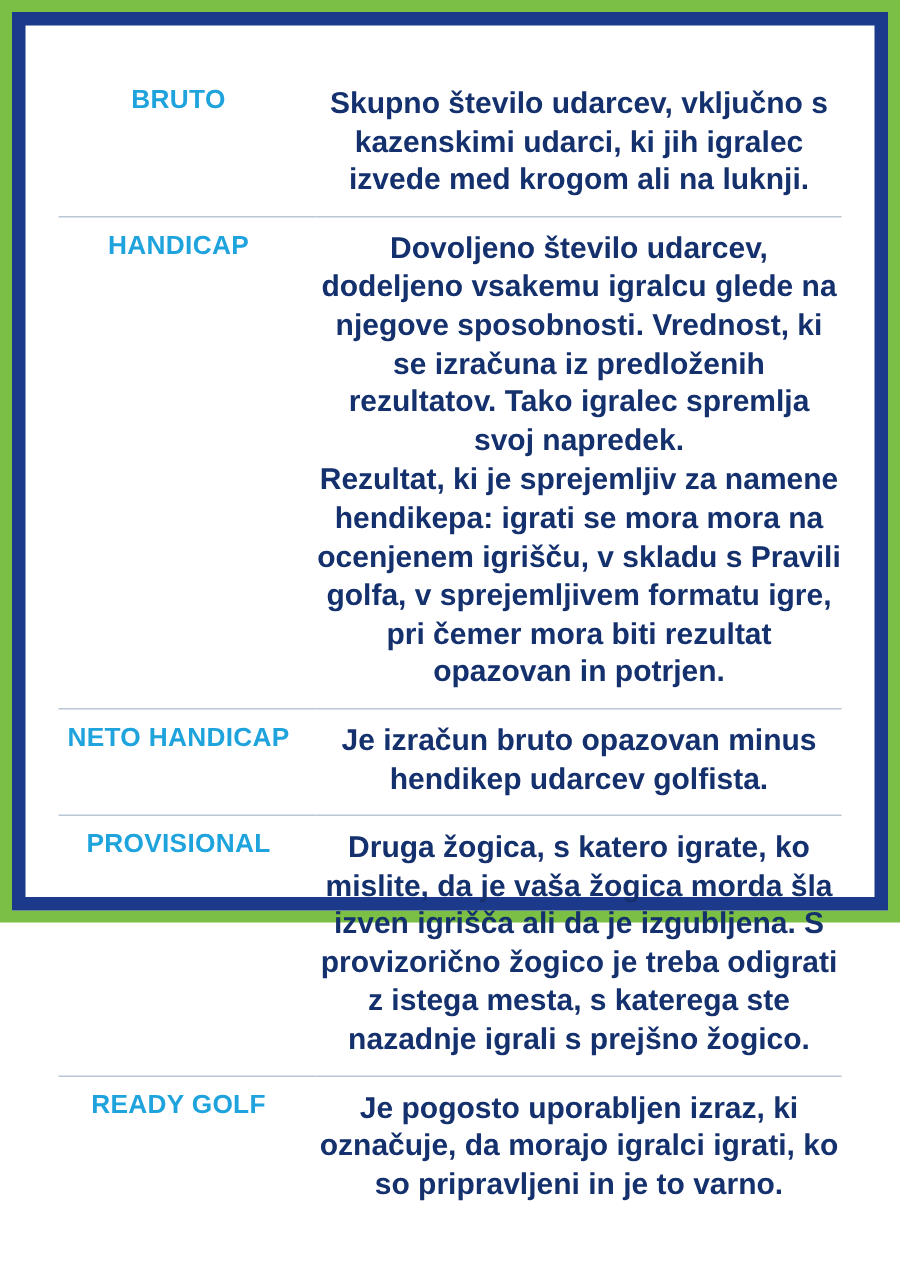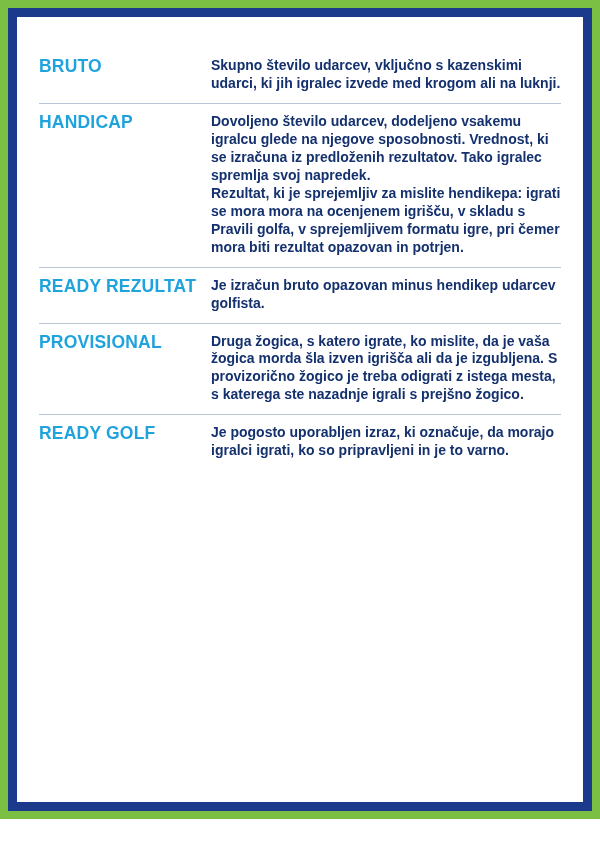--- a/index.html
+++ b/index.html
@@ -9,24 +9,25 @@
   }
   body {
     width: 600px;
     height: 851px;
     font-family: "Liberation Sans", sans-serif;
     overflow: hidden;
   }
   .page {
     position: relative;
     width: 600px;
-    height: 819px;
+    height: 615px;
     box-sizing: border-box;
     background: #7bbf45;
     padding: 8px;
+    text-align: center;
   }
   .card {
     box-sizing: border-box;
     width: 100%;
     height: 100%;
     background: #ffffff;
     border: 9px solid #1b3a8c;
     padding: 26px 22px 18px 22px;
   }
   .glossary {
@@ -50,21 +51,21 @@
     padding-right: 12px;
     color: #1fa3dd;
     font-weight: bold;
     font-size: 17.5px;
     line-height: 1.12;
     letter-spacing: 0.2px;
   }
   td.def {
     color: #14316e;
     font-weight: bold;
-    font-size: 14px;
+    font-size: 20px;
     line-height: 1.28;
   }
   td.def p {
     margin: 0;
   }
   td.def p + p {
     margin-top: 0.05em;
   }
   .first td {
     padding-top: 14px;
@@ -80,25 +81,25 @@
         <tr class="first">
           <td class="term">BRUTO</td>
           <td class="def">
             <p>Skupno število udarcev, vključno s kazenskimi udarci, ki jih igralec izvede med krogom ali na luknji.</p>
           </td>
         </tr>
         <tr>
           <td class="term">HANDICAP</td>
           <td class="def">
             <p>Dovoljeno število udarcev, dodeljeno vsakemu igralcu glede na njegove sposobnosti. Vrednost, ki se izračuna iz predloženih rezultatov. Tako igralec spremlja svoj napredek.</p>
-            <p>Rezultat, ki je sprejemljiv za mislite hendikepa: igrati se mora mora na ocenjenem igrišču, v skladu s Pravili golfa, v sprejemljivem formatu igre, pri čemer mora biti rezultat opazovan in potrjen.</p>
+            <p>Rezultat, ki je sprejemljiv za namene hendikepa: igrati se mora mora na ocenjenem igrišču, v skladu s Pravili golfa, v sprejemljivem formatu igre, pri čemer mora biti rezultat opazovan in potrjen.</p>
           </td>
         </tr>
         <tr>
-          <td class="term">READY REZULTAT</td>
+          <td class="term">NETO HANDICAP</td>
           <td class="def">
             <p>Je izračun bruto opazovan minus hendikep udarcev golfista.</p>
           </td>
         </tr>
         <tr>
           <td class="term">PROVISIONAL</td>
           <td class="def">
             <p>Druga žogica, s katero igrate, ko mislite, da je vaša žogica morda šla izven igrišča ali da je izgubljena. S provizorično žogico je treba odigrati z istega mesta, s katerega ste nazadnje igrali s prejšno žogico.</p>
           </td>
         </tr>

